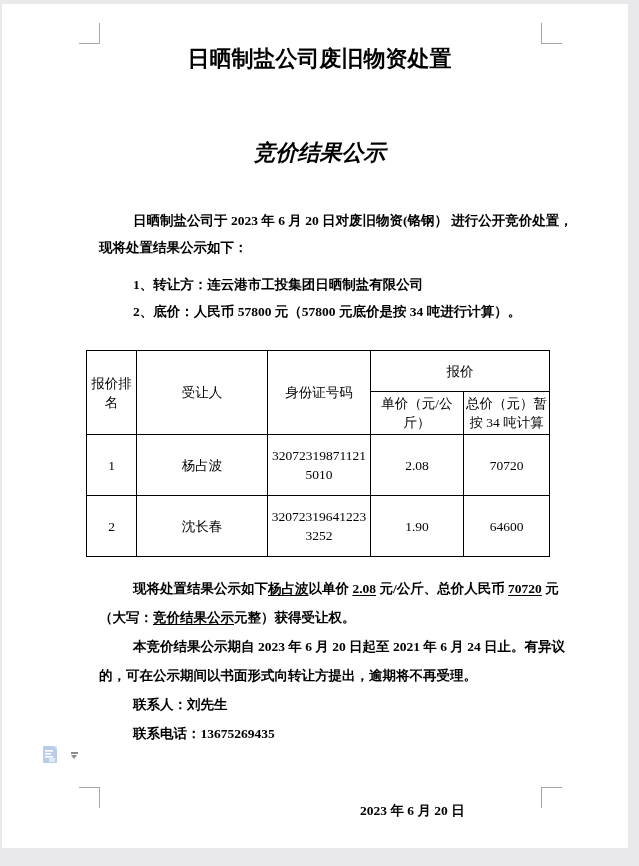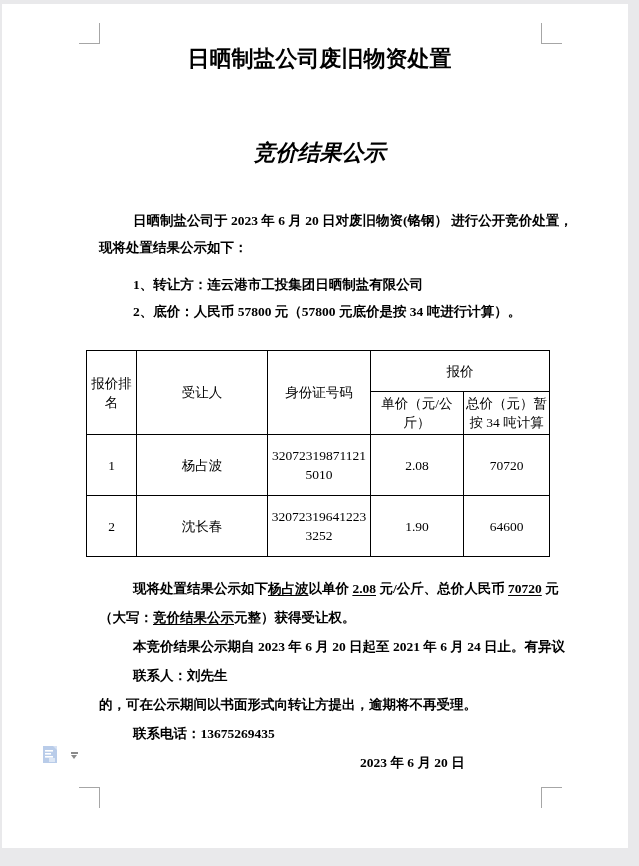--- a/index.html
+++ b/index.html
@@ -56,21 +56,21 @@
     z-index: 2;
     font-size: 13.5px;
   }
   .line { white-space: nowrap; font-weight: bold; }
   .indent { text-indent: 34px; }
   .u { text-decoration: underline; text-underline-offset: 2px; }
 
   .intro  { left: 99px; top: 207px; width: 460px; line-height: 27px; }
   .items  { left: 99px; top: 271px; width: 460px; line-height: 27px; }
   .after  { left: 99px; top: 574px; width: 470px; line-height: 29px; }
-  .dateline { padding-left: 261px; }
+  .dateline { padding-left: 261px; margin-top: 48px; }
 
   table.bids {
     position: absolute;
     left: 86px;
     top: 350px;
     z-index: 2;
     border-collapse: collapse;
     table-layout: fixed;
     font-size: 13.5px;
   }
@@ -181,22 +181,22 @@
     </table>
 
   <div class="textblock after">
     <div class="line indent">
       <span>现将处置结果公示如下</span><span class="u">杨占波</span><span>以单价 </span><span class="u">2.08</span><span> 元/公斤、总价人民币 </span><span class="u">70720</span><span> 元</span>
     </div>
     <div class="line">
       <span>（大写：</span><span class="u">竞价结果公示</span><span>元整）获得受让权。</span>
     </div>
     <div class="line indent">本竞价结果公示期自 2023 年 6 月 20 日起至 2021 年 6 月 24 日止。有异议</div>
+    <div class="line">的，可在公示期间以书面形式向转让方提出，逾期将不再受理。</div>
     <div class="line indent">联系人：刘先生</div>
-    <div class="line">的，可在公示期间以书面形式向转让方提出，逾期将不再受理。</div>
     <div class="line indent">联系电话：13675269435</div>
     <div class="line dateline">2023 年 6 月 20 日</div>
   </div>
 
   <div class="paste-btn">
     <svg width="20" height="22" viewBox="0 0 20 22">
       <rect x="3" y="2" width="14" height="17" fill="#b9cce9"></rect>
       <path d="M13 2 L17 2 L17 6 Z" fill="#d7e2f3"></path>
       <rect x="5" y="6" width="8" height="1.6" fill="#ffffff"></rect>
       <rect x="5" y="9" width="6" height="1.6" fill="#ffffff"></rect>

